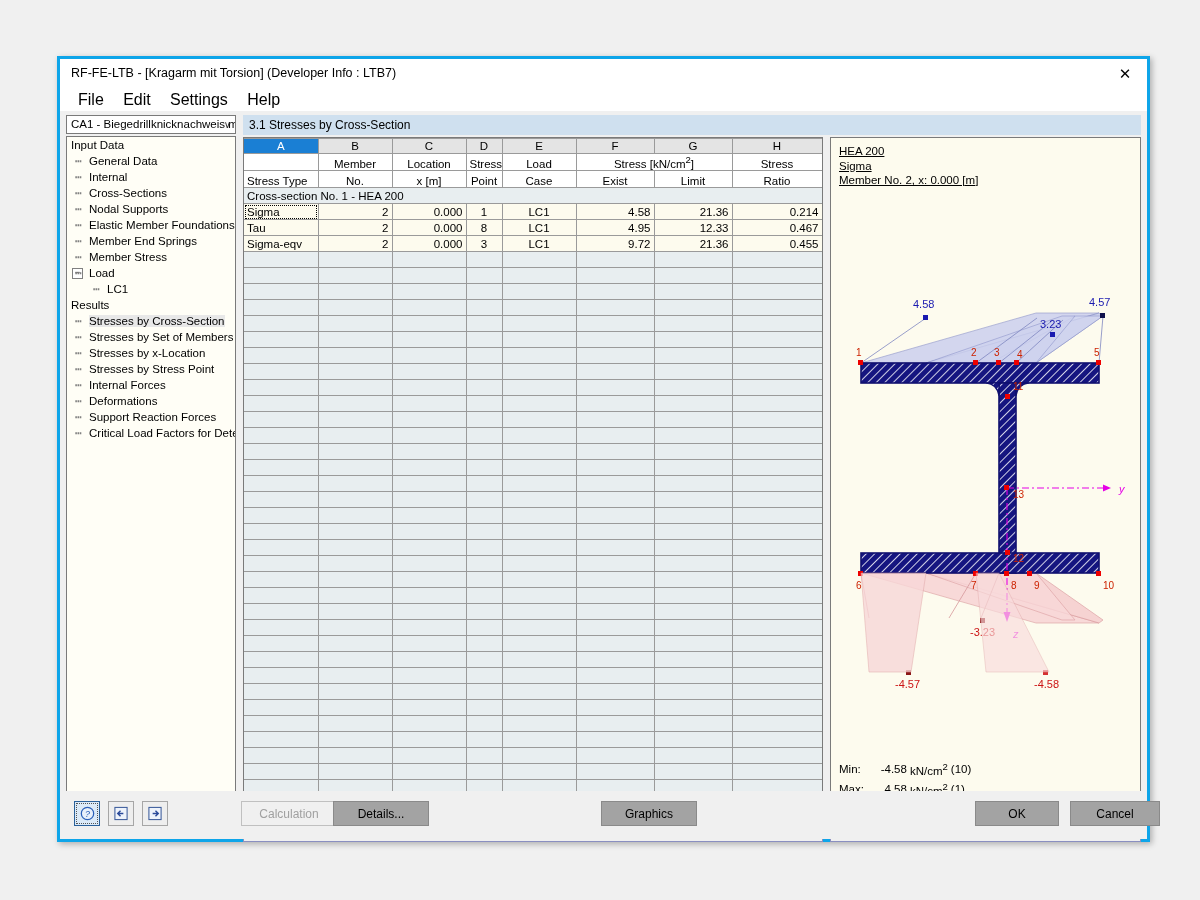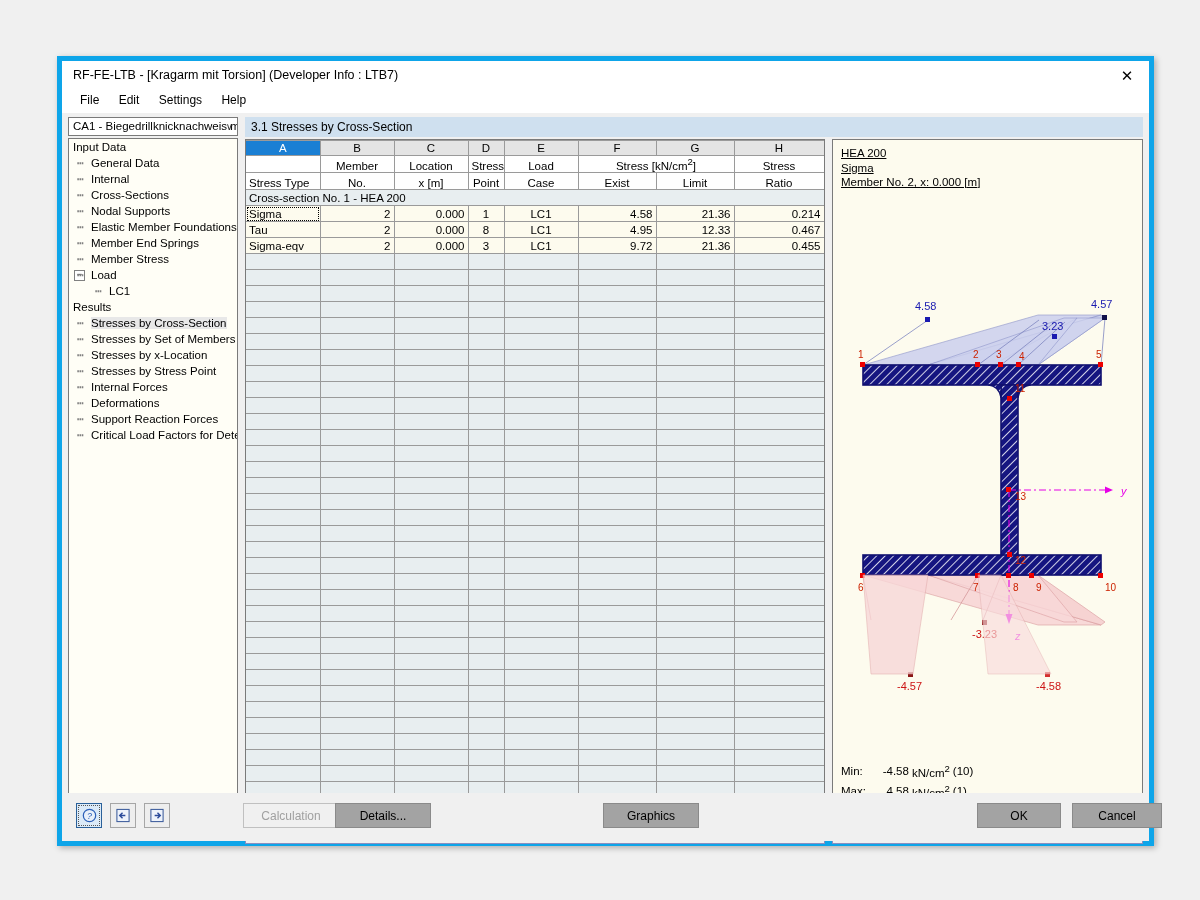--- a/index.html
+++ b/index.html
@@ -5,28 +5,28 @@
   html,body{margin:0;padding:0;}
   body{
     width:1200px;height:900px;overflow:hidden;
     background:#f0f0f0;
     font-family:"Liberation Sans", sans-serif;
     font-size:12px;color:#000;
   }
   
   #window{
     position:absolute;left:57px;top:56px;width:1087px;height:780px;
-    background:#f0f0f0;border:5px solid #0ea5e9;
+    background:#f0f0f0;border:3px solid #0ea5e9;
     box-shadow:2px 2px 6px rgba(0,0,0,.28);
   }
   #titlebar{height:30px;background:#fff;position:relative;}
   #title-text{position:absolute;left:11px;top:7px;font-size:12.5px;color:#000;white-space:nowrap;}
   #close-btn{position:absolute;right:0;top:0;width:44px;height:30px;display:flex;align-items:center;justify-content:center;font-size:15px;color:#000;cursor:pointer;}
   #menubar{height:22px;background:#fff;position:relative;padding-left:10px;}
-  .menu-item{display:inline-block;padding:2px 8px;font-size:12px;cursor:pointer;text-align:center;}
+  .menu-item{display:inline-block;padding:2px 8px;font-size:16px;cursor:pointer;text-align:center;}
   #client{position:absolute;left:0;top:52px;right:0;bottom:0;background:#f0f0f0;}
 
   
   #nav-combo{
     position:absolute;left:6px;top:4px;width:170px;height:19px;
     background:#fff;border:1px solid #7a7a7a;box-sizing:border-box;
     font-size:11.5px;line-height:17px;padding-left:4px;cursor:pointer;
     white-space:nowrap;overflow:hidden;
   }
   #nav-combo .caret{position:absolute;right:4px;top:0;font-size:10px;color:#333;}

